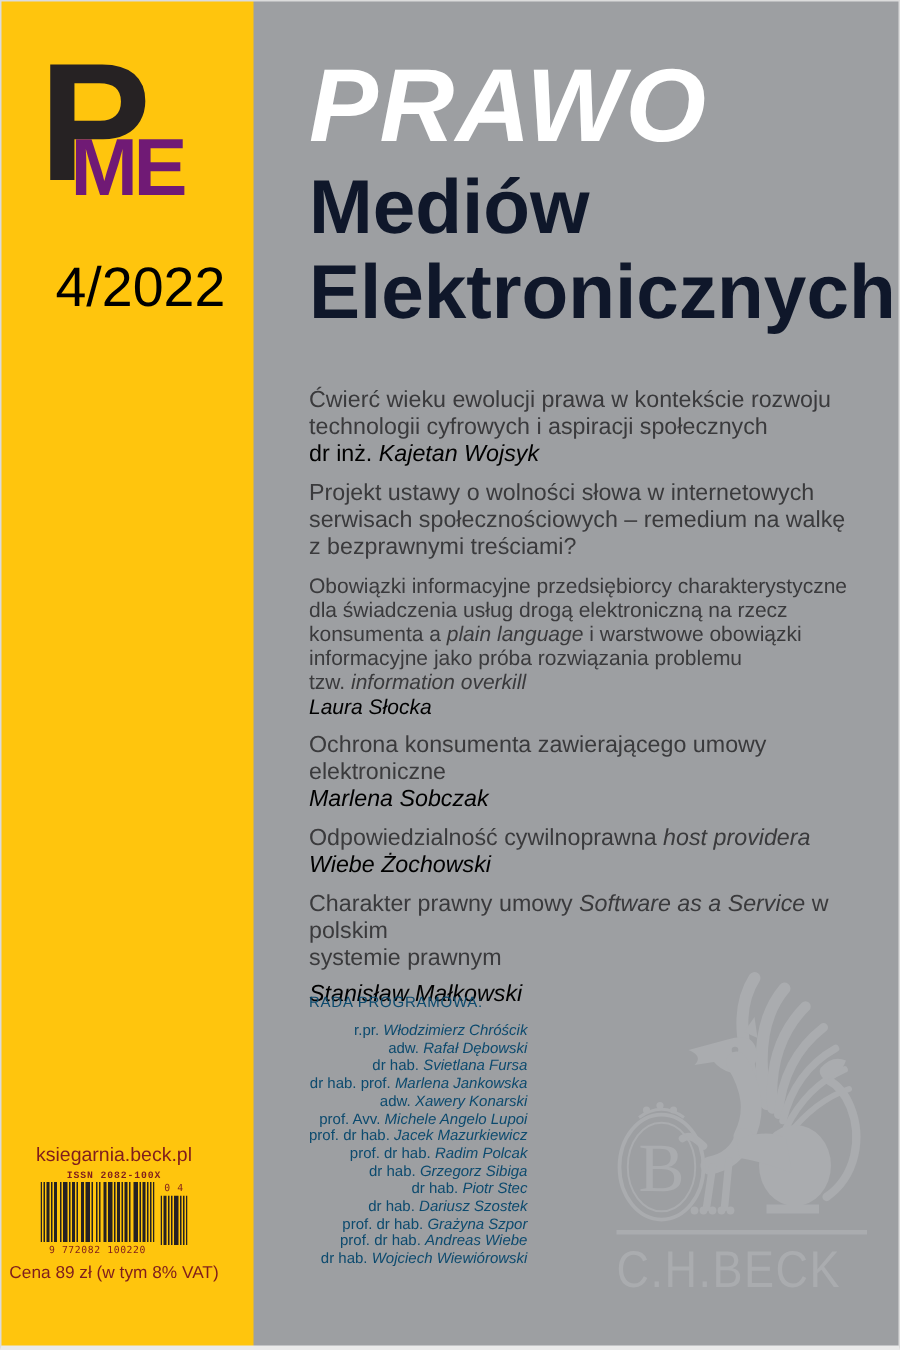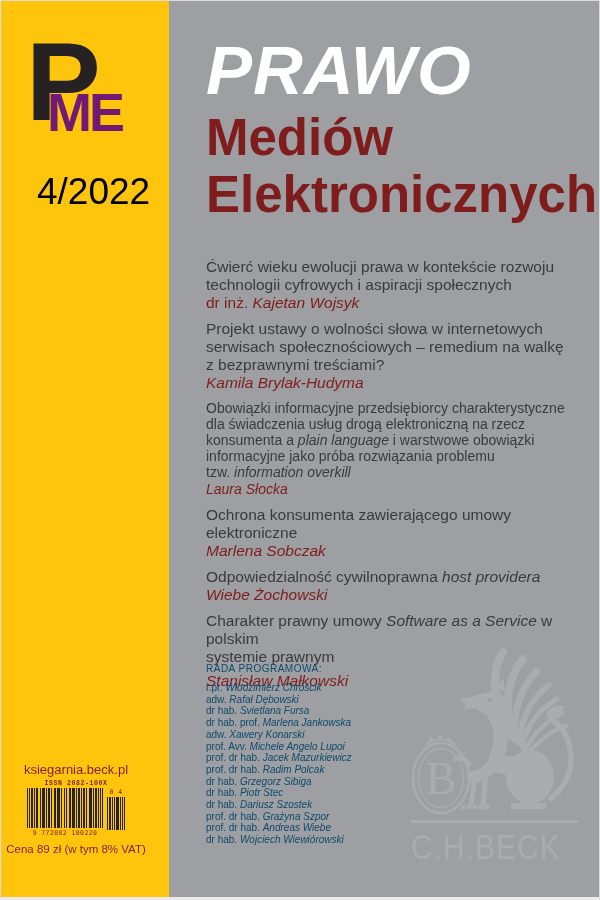--- a/index.html
+++ b/index.html
@@ -16,38 +16,38 @@
   .sidebar{position:absolute;left:0;top:0;width:169px;height:900px;background:#ffc50d;}
 
   
   .pme-p{position:absolute;left:26px;top:26px;font-size:112px;font-weight:bold;line-height:1;letter-spacing:-2px;color:#262223;}
   .pme-me{position:absolute;left:47px;top:85px;font-size:54px;font-weight:bold;line-height:1;letter-spacing:-3px;color:#701a75;}
   .pme-issue{position:absolute;left:37px;top:173px;font-size:37px;line-height:1;color:#000000;}
 
   
   .jtitle{position:absolute;left:206px;top:40px;font-weight:bold;}
   .jt1{font-size:69px;line-height:62px;color:#ffffff;letter-spacing:1px;font-style:italic;}
-  .jt2,.jt3{font-size:51px;line-height:57px;color:#7f1d1d;}
+  .jt2,.jt3{font-size:51px;line-height:57px;color:#0f172a;}
   .jt2{margin-top:7px;}
 
   
   .articles{position:absolute;left:206px;top:258px;width:384px;color:#3a3a3c;font-size:15.5px;}
   .article{margin-bottom:8px;}
   .article-title{line-height:18px;white-space:pre-line;}
   .article.tight{font-size:14px;}
   .article.tight .article-title{line-height:16px;}
-  .article-author{line-height:18px;color:#7f1d1d;font-style:italic;}
+  .article-author{line-height:18px;color:#000000;font-style:italic;}
   .author-prefix{font-style:normal;}
   .article.gap-author .article-author{margin-top:6px;}
   .it{font-style:italic;}
 
   
   .board{position:absolute;left:206px;top:663px;color:#0c4a6e;}
   .board-heading{font-size:10px;letter-spacing:0.5px;margin-bottom:8px;}
-  .board-member{font-size:10px;line-height:11.7px;white-space:nowrap;}
+  .board-member{font-size:10px;line-height:11.7px;white-space:nowrap;text-align:right;}
   .board-member .name{font-style:italic;}
 
   
   .footer{position:absolute;left:0;top:762px;width:152px;text-align:center;color:#7f1d1d;z-index:2;}
   .website{font-size:13px;}
   .issn{font-family:Liberation Mono, monospace;font-size:6.5px;font-weight:bold;letter-spacing:0.6px;margin-top:3px;}
   .barcode{width:98px;margin:1px auto 0;display:flex;align-items:flex-start;}
   .bc-main{width:96px;}
   .bc-main svg{display:block;width:76px;height:40px;}
   .bc-digits{font-family:"DejaVu Sans Mono","Liberation Mono",monospace;font-size:6.5px;letter-spacing:0.4px;white-space:nowrap;margin-top:1px;}
@@ -84,21 +84,20 @@
   <div class="article">
     <div class="article-title"><span>Ćwierć wieku ewolucji prawa w kontekście rozwoju
 technologii cyfrowych i aspiracji społecznych</span></div>
     <div class="article-author"><span class="author-prefix">dr inż. </span><span class="author-name">Kajetan Wojsyk</span></div>
   </div>
 
   <div class="article">
     <div class="article-title"><span>Projekt ustawy o wolności słowa w internetowych
 serwisach społecznościowych – remedium na walkę
 z bezprawnymi treściami?</span></div>
-    <div class="article-author"><span class="author-prefix"></span><span class="author-name">Kamila Brylak-Hudyma</span></div>
   </div>
 
   <div class="article tight">
     <div class="article-title"><span>Obowiązki informacyjne przedsiębiorcy charakterystyczne
 dla świadczenia usług drogą elektroniczną na rzecz
 konsumenta a </span><span class="it">plain language</span><span> i warstwowe obowiązki
 informacyjne jako próba rozwiązania problemu
 tzw. </span><span class="it">information overkill</span></div>
     <div class="article-author"><span class="author-prefix"></span><span class="author-name">Laura Słocka</span></div>
   </div>

